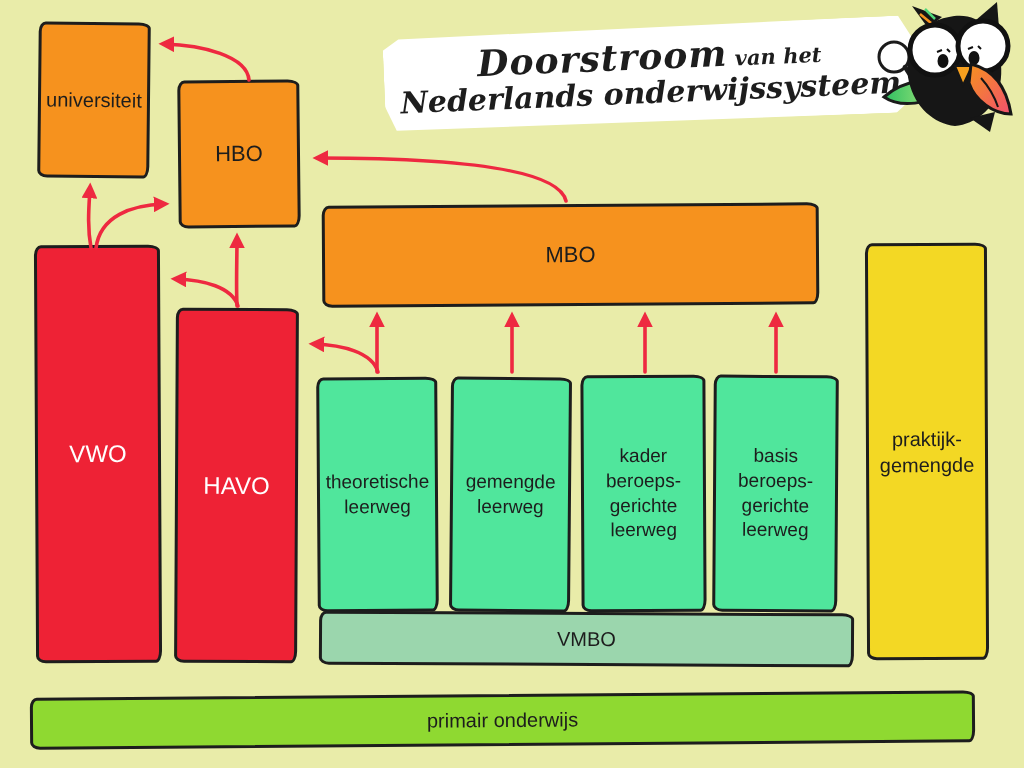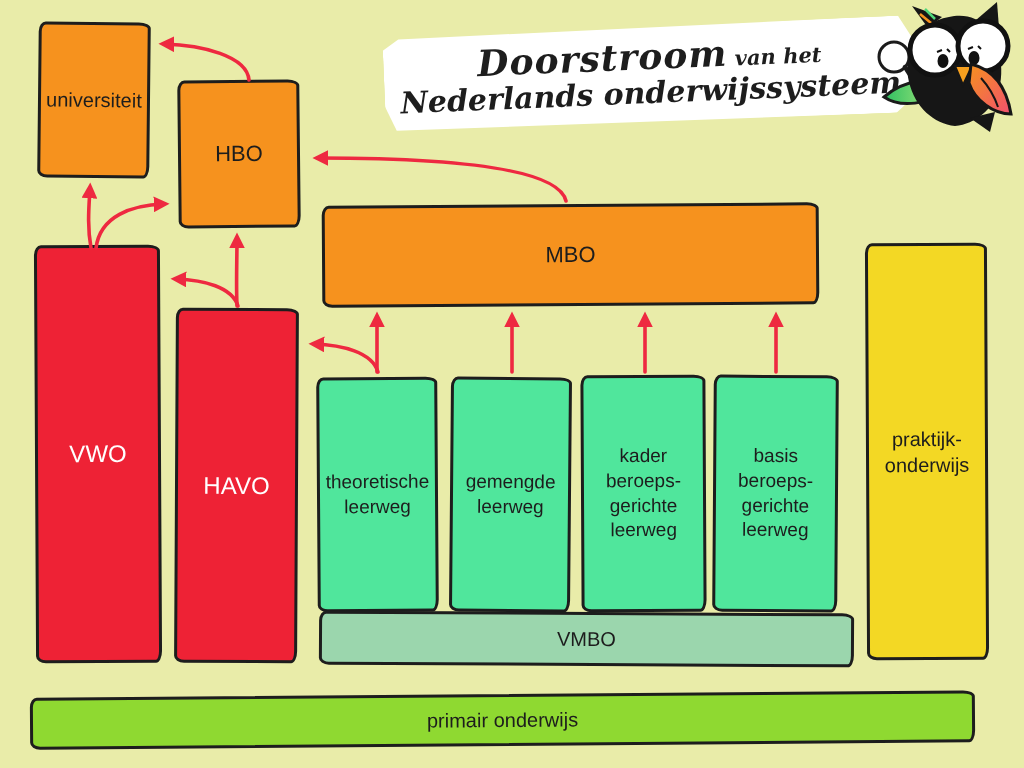--- a/index.html
+++ b/index.html
@@ -81,21 +81,21 @@
 gerichte
 leerweg</span>
   </div>
 
   <div class="box seafoam f20" style="left:319px;top:612px;width:535px;height:54px;transform:rotate(0.3deg);">
     <span class="lbl">VMBO</span>
   </div>
 
   <div class="box yellow f20" style="left:866px;top:243px;width:122px;height:417px;transform:rotate(-0.3deg);">
     <span class="lbl">praktijk-
-onderwijs</span>
+gemengde</span>
   </div>
 
   <div class="box lime f20" style="left:30px;top:694px;width:945px;height:52px;transform:rotate(-0.45deg);">
     <span class="lbl">primair onderwijs</span>
   </div>
 
   <svg id="arrow-layer" width="1024" height="768" viewBox="0 0 1024 768">
     <defs>
       <marker id="ah" viewBox="0 0 10 10" refX="6.5" refY="5" markerWidth="4.4" markerHeight="4.4" orient="auto-start-reverse">
         <path d="M0 0 L10 5 L0 10 z" fill="#ee2940"></path>

